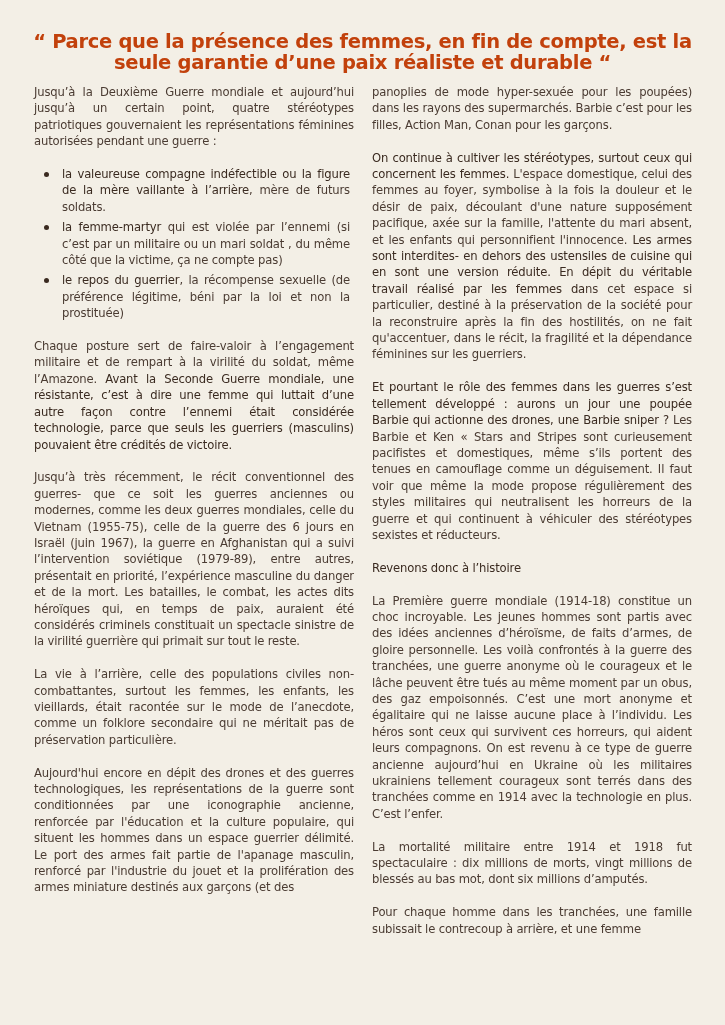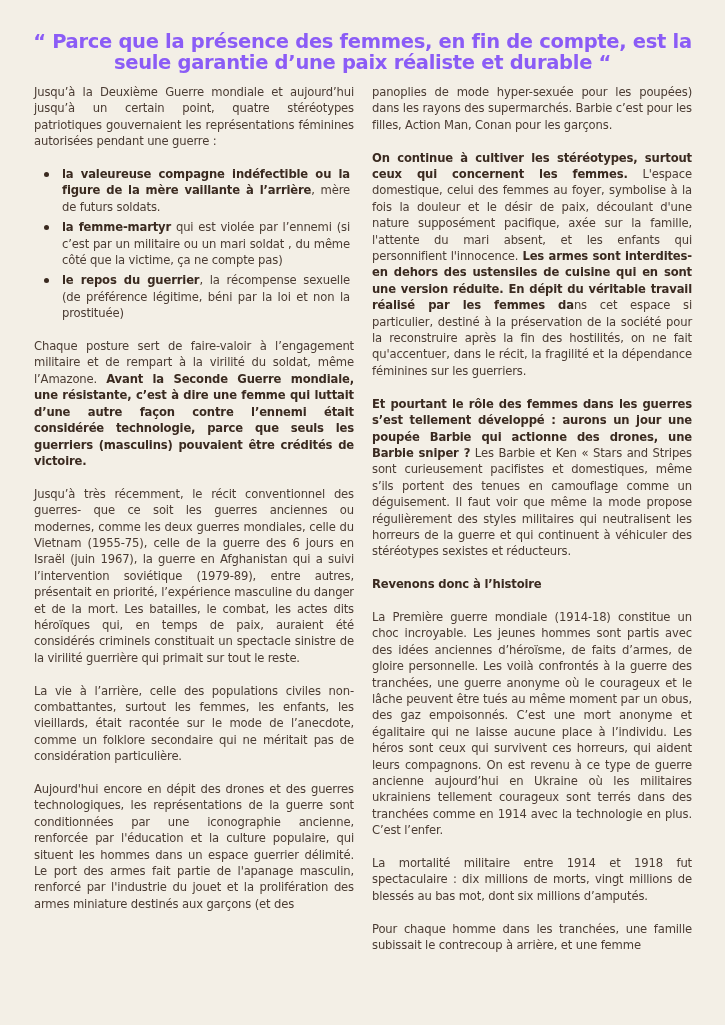--- a/index.html
+++ b/index.html
@@ -9,33 +9,33 @@
     font-family: "DejaVu Sans", sans-serif;
     color: #4a3b32;
   }
   .page { position: relative; width: 725px; height: 1025px; }
   .title {
     position: absolute; top: 18px; left: 20px; width: 685px;
     text-align: center;
     font-family: "DejaVu Sans", sans-serif;
     font-weight: bold;
     font-size: 19.5px; line-height: 21px;
-    color: #8b5cf6;
+    color: #c2410c;
     letter-spacing: -0.3px;
   }
   .col {
     position: absolute; top: 84px;
     font-size: 11.6px; line-height: 16.4px;
     text-align: justify;
     letter-spacing: -0.15px;
   }
   .col.left { left: 34px; width: 320px; }
   .col.right { left: 372px; width: 320px; }
   p { margin: 0 0 16.4px 0; }
-  b { color: #3a2a20; font-weight: bold; }
+  b { color: #3a2a20; font-weight: normal; }
   ul { margin: 0 0 16.4px 0; padding-left: 24px; }
   li { margin: 4px; padding-left: 0; list-style: none; position: relative; }
   li .bullet {
     position: absolute; left: -18px; top: 6px;
     width: 5px; height: 5px; border-radius: 50%;
     background: #3a2a20;
   }
 </style>
 </head>
 <body>
@@ -58,21 +58,21 @@
       <li>
         <span class="bullet"></span>
         <b>le repos du guerrier</b><span>, la récompense sexuelle (de préférence légitime, béni par la loi et non la prostituée)</span>
       </li>
     </ul>
 
     <p><span>Chaque posture sert de faire-valoir à l’engagement militaire et de rempart à la virilité du soldat, même l’Amazone. </span><b>Avant la Seconde Guerre mondiale, une résistante, c’est à dire une femme qui luttait d’une autre façon contre l’ennemi était considérée technologie, parce que seuls les guerriers (masculins) pouvaient être crédités de victoire.</b></p>
 
     <p>Jusqu’à très récemment, le récit conventionnel des guerres- que ce soit les guerres anciennes ou modernes, comme les deux guerres mondiales, celle du Vietnam (1955-75), celle de la guerre des 6 jours en Israël (juin 1967), la guerre en Afghanistan qui a suivi l’intervention soviétique (1979-89), entre autres, présentait en priorité, l’expérience masculine du danger et de la mort. Les batailles, le combat, les actes dits héroïques qui, en temps de paix, auraient été considérés criminels constituait un spectacle sinistre de la virilité guerrière qui primait sur tout le reste.</p>
 
-    <p>La vie à l’arrière, celle des populations civiles non-combattantes, surtout les femmes, les enfants, les vieillards, était racontée sur le mode de l’anecdote, comme un folklore secondaire qui ne méritait pas de considération particulière.</p>
+    <p>La vie à l’arrière, celle des populations civiles non-combattantes, surtout les femmes, les enfants, les vieillards, était racontée sur le mode de l’anecdote, comme un folklore secondaire qui ne méritait pas de préservation particulière.</p>
 
     <p style="text-align-last:left;">Aujourd'hui encore en dépit des drones et des guerres technologiques, les représentations de la guerre sont conditionnées par une iconographie ancienne, renforcée par l'éducation et la culture populaire, qui situent les hommes dans un espace guerrier délimité. Le port des armes fait partie de l'apanage masculin, renforcé par l'industrie du jouet et la prolifération des armes miniature destinés aux garçons (et des</p>
   </div>
 
   <div class="col right">
     <p>panoplies de mode hyper-sexuée pour les poupées) dans les rayons des supermarchés. Barbie c’est pour les filles, Action Man, Conan pour les garçons.</p>
 
     <p><b>On continue à cultiver les stéréotypes, surtout ceux qui concernent les femmes.</b><span> L'espace domestique, celui des femmes au foyer, symbolise à la fois la douleur et le désir de paix, découlant d'une nature supposément pacifique, axée sur la famille, l'attente du mari absent, et les enfants qui personnifient l'innocence. </span><b>Les armes sont interdites- en dehors des ustensiles de cuisine qui en sont une version réduite. En dépit du véritable travail réalisé par les femmes da</b><span>ns cet espace si particulier, destiné à la préservation de la société pour la reconstruire après la fin des hostilités, on ne fait qu'accentuer, dans le récit, la fragilité et la dépendance féminines sur les guerriers.</span></p>
 
     <p><b>Et pourtant le rôle des femmes dans les guerres s’est tellement développé : aurons un jour une poupée Barbie qui actionne des drones, une Barbie sniper ?</b><span> Les Barbie et Ken « Stars and Stripes sont curieusement pacifistes et domestiques, même s’ils portent des tenues en camouflage comme un déguisement. Il faut voir que même la mode propose régulièrement des styles militaires qui neutralisent les horreurs de la guerre et qui continuent à véhiculer des stéréotypes sexistes et réducteurs.</span></p>

